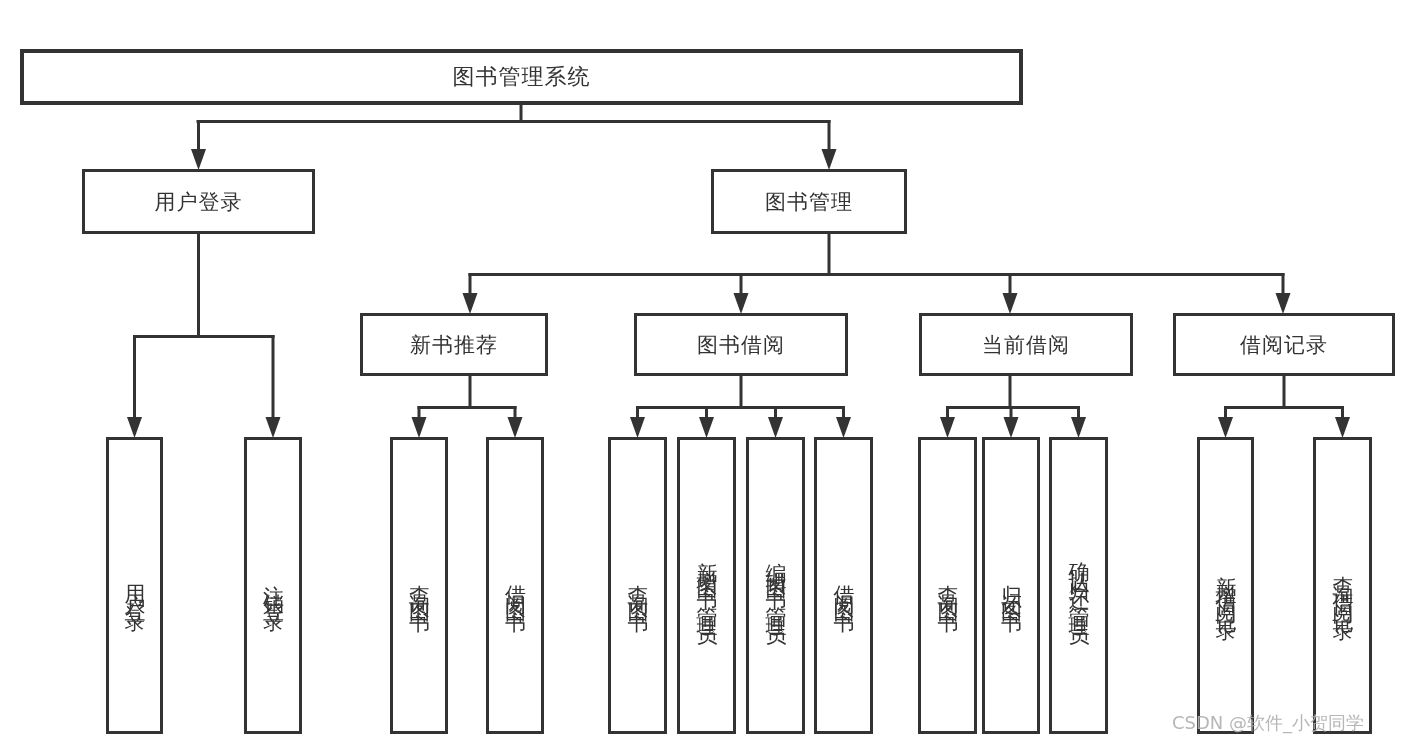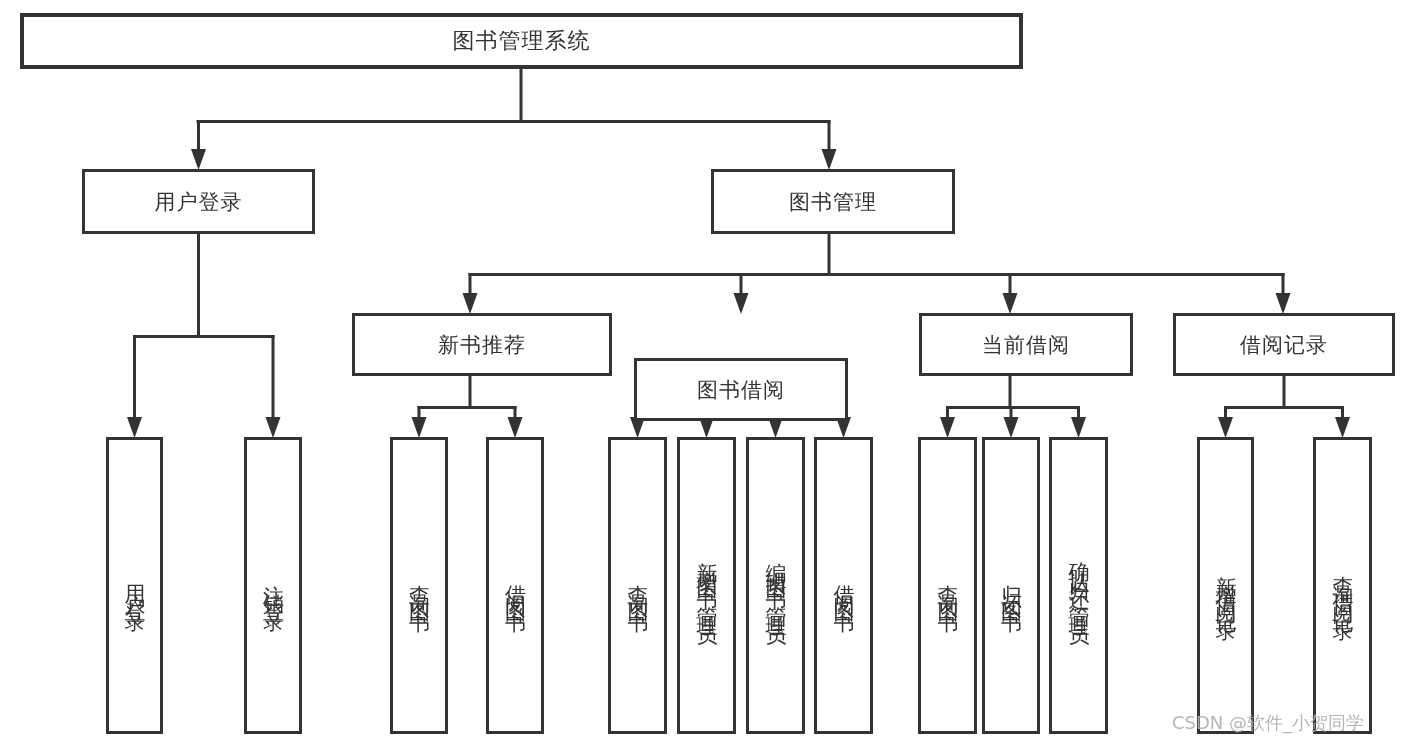--- a/index.html
+++ b/index.html
@@ -5,21 +5,21 @@
   html,body{margin:0;padding:0;background:#ffffff;}
   .stage{
     position:relative;width:1405px;height:747px;background:#ffffff;overflow:hidden;
     font-family:"DejaVu Sans","Liberation Sans",sans-serif;color:#333333;
   }
   .wires{position:absolute;left:0;top:0;width:1405px;height:747px;}
   .node{
     position:absolute;box-sizing:border-box;background:#ffffff;
     border:3px solid #333333;display:flex;align-items:center;justify-content:center;
   }
-  .node.root{border-width:4px;}
+  .node.root{border-width:4px;margin-top:36px;}
   .hlabel{font-size:21px;letter-spacing:1px;white-space:nowrap;}
   .root .hlabel{font-size:22px;}
   .vlabel{
     writing-mode:vertical-rl;text-orientation:mixed;
     font-size:21px;line-height:1;letter-spacing:9px;white-space:nowrap;
   }
   .watermark{
     position:absolute;left:1172px;top:711px;z-index:20;
     font-size:18px;letter-spacing:0;white-space:nowrap;
     color:rgba(176,176,176,0.92);
@@ -95,28 +95,28 @@
     </g>
   </svg>
 
   <div class="node root" style="left:20px;top:13px;width:1003px;height:56px;">
     <span class="hlabel">图书管理系统</span>
   </div>
 
   <div class="node" style="left:82px;top:169px;width:233px;height:65px;">
     <span class="hlabel">用户登录</span>
   </div>
-  <div class="node" style="left:711px;top:169px;width:244px;height:65px;">
+  <div class="node" style="left:711px;top:169px;width:196px;height:65px;">
     <span class="hlabel">图书管理</span>
   </div>
 
-  <div class="node" style="left:352px;top:313px;width:260px;height:63px;">
+  <div class="node" style="left:360px;top:313px;width:188px;height:63px;">
     <span class="hlabel">新书推荐</span>
   </div>
-  <div class="node" style="left:634px;top:313px;width:214px;height:63px;margin-top:45px;">
+  <div class="node" style="left:634px;top:313px;width:214px;height:63px;">
     <span class="hlabel">图书借阅</span>
   </div>
   <div class="node" style="left:903px;top:313px;width:214px;height:63px;margin-left:16px;">
     <span class="hlabel">当前借阅</span>
   </div>
   <div class="node" style="left:1173px;top:313px;width:222px;height:63px;">
     <span class="hlabel">借阅记录</span>
   </div>
 
   <div class="node" style="left:106px;top:437px;width:57px;height:297px;">

